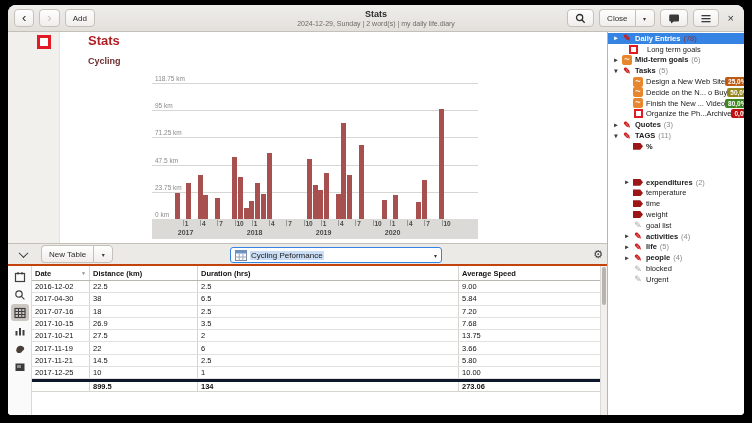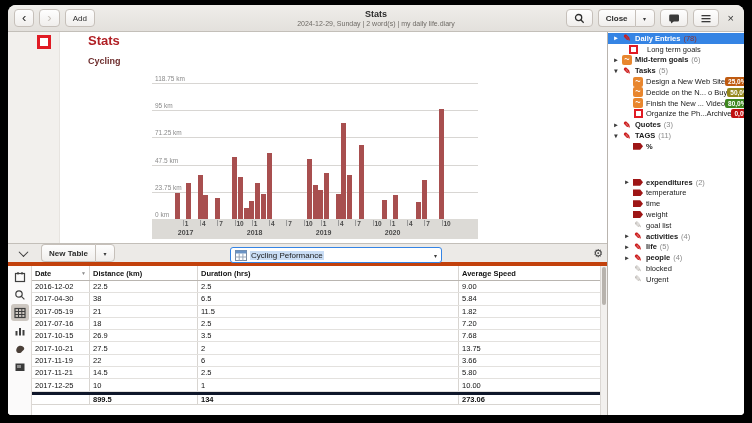--- a/index.html
+++ b/index.html
@@ -12,21 +12,21 @@
              border-bottom:1px solid #c3bfb9;display:flex;align-items:center;padding:0 6px;}
   .hb-left,.hb-right{display:flex;align-items:center;gap:5px;z-index:2;}
   .hb-right{margin-left:auto;}
   .btn{height:18px;min-width:20px;display:inline-flex;align-items:center;justify-content:center;
        background:linear-gradient(#fefefe,#f0eeec);border:1px solid #c6c0ba;border-radius:4px;
        font-size:8px;color:#2d2d2d;padding:0 7px;}
   .btn.flat{background:transparent;border-color:transparent;}
   .navglyph{font-size:13px;line-height:1;margin-top:-2px;}
   .disabled{color:#c5c0ba;}
   .split{display:flex;}
-  .split .btn:first-child{border-radius:4px 0 0 4px;border-right:none;font-weight:bold;}
+  .split .btn:first-child{border-radius:4px 0 0 4px;border-right:none;}
   .split .btn:last-child{border-radius:0 4px 4px 0;padding:0 5px;}
   .arrow{font-size:6px;color:#3a3a3a;}
   .hb-title{position:absolute;left:0;right:0;top:0;bottom:0;display:flex;flex-direction:column;
             align-items:center;justify-content:center;pointer-events:none;}
   .hb-title .t{font-size:9px;font-weight:bold;color:#2b2b2b;line-height:10px;}
   .hb-title .s{font-size:7px;color:#6f6b66;line-height:9px;}
   .xclose{font-size:11px;color:#3a3a3a;padding:0 4px;}
   
   .main{position:absolute;top:27px;left:0;right:0;bottom:0;display:flex;}
   .content-col{flex:1;min-width:0;display:flex;flex-direction:column;background:#fff;}
@@ -38,21 +38,21 @@
   .doc-section{position:absolute;left:80px;top:24px;font-size:9px;font-weight:bold;color:#6e2e2e;}
   .gridline{position:absolute;height:1px;background:#d8d6d3;}
   .ylab{position:absolute;font-size:6.5px;color:#8a8a8a;}
   .bar{position:absolute;width:5px;background:#a84f4f;}
   .xband{position:absolute;background:#dcdad6;}
   .tickline{position:absolute;width:1px;height:6px;top:1px;background:#9a9a9a;}
   .ticklab{position:absolute;top:0.5px;font-size:6.5px;font-weight:bold;color:#4a4a4a;}
   .yearlab{position:absolute;top:9.5px;font-size:7px;font-weight:bold;color:#4a4a4a;transform:translateX(-50%);}
   
   .table-pane{height:172px;border-top:1px solid #c3bfb9;display:flex;flex-direction:column;background:#fff;}
-  .tp-toolbar{position:relative;height:22px;background:#eceae7;border-bottom:4px solid #c2410c;
+  .tp-toolbar{position:relative;height:22px;background:#eceae7;border-bottom:2px solid #c2410c;
               display:flex;align-items:center;padding:0 4px;gap:6px;}
   .chev{width:7px;height:7px;border-left:1.5px solid #3a3a3a;border-bottom:1.5px solid #3a3a3a;
         transform:rotate(-45deg) translate(1px,-1px);display:inline-block;}
   .combo{position:absolute;left:222px;top:3px;width:212px;height:16px;border:1px solid #3584e4;
          border-radius:3px;background:#fff;display:flex;align-items:center;padding:0 4px;gap:3px;}
   .combo .val{font-size:8px;color:#1a1a1a;background:#c9ddf5;padding:0 1px;}
   .combo .arrow{margin-left:auto;}
   .gear{margin-left:auto;font-size:11px;color:#3a3a3a;}
   .tp-body{flex:1;display:flex;min-height:0;}
   .icon-strip{width:24px;border-right:1px solid #dcd8d4;display:flex;flex-direction:column;
@@ -316,26 +316,20 @@
                   <div class="cell c2 num">2.5</div>
                   <div class="cell c3 num">9.00</div>
                 </div>
                 <div class="trw">
                   <div class="cell c0">2017-04-30</div>
                   <div class="cell c1 num">38</div>
                   <div class="cell c2 num">6.5</div>
                   <div class="cell c3 num">5.84</div>
                 </div>
                 <div class="trw">
-                  <div class="cell c0">2017-05-19</div>
-                  <div class="cell c1 num">21</div>
-                  <div class="cell c2 num">11.5</div>
-                  <div class="cell c3 num">1.82</div>
-                </div>
-                <div class="trw">
                   <div class="cell c0">2017-07-16</div>
                   <div class="cell c1 num">18</div>
                   <div class="cell c2 num">2.5</div>
                   <div class="cell c3 num">7.20</div>
                 </div>
                 <div class="trw">
                   <div class="cell c0">2017-10-15</div>
                   <div class="cell c1 num">26.9</div>
                   <div class="cell c2 num">3.5</div>
                   <div class="cell c3 num">7.68</div>

